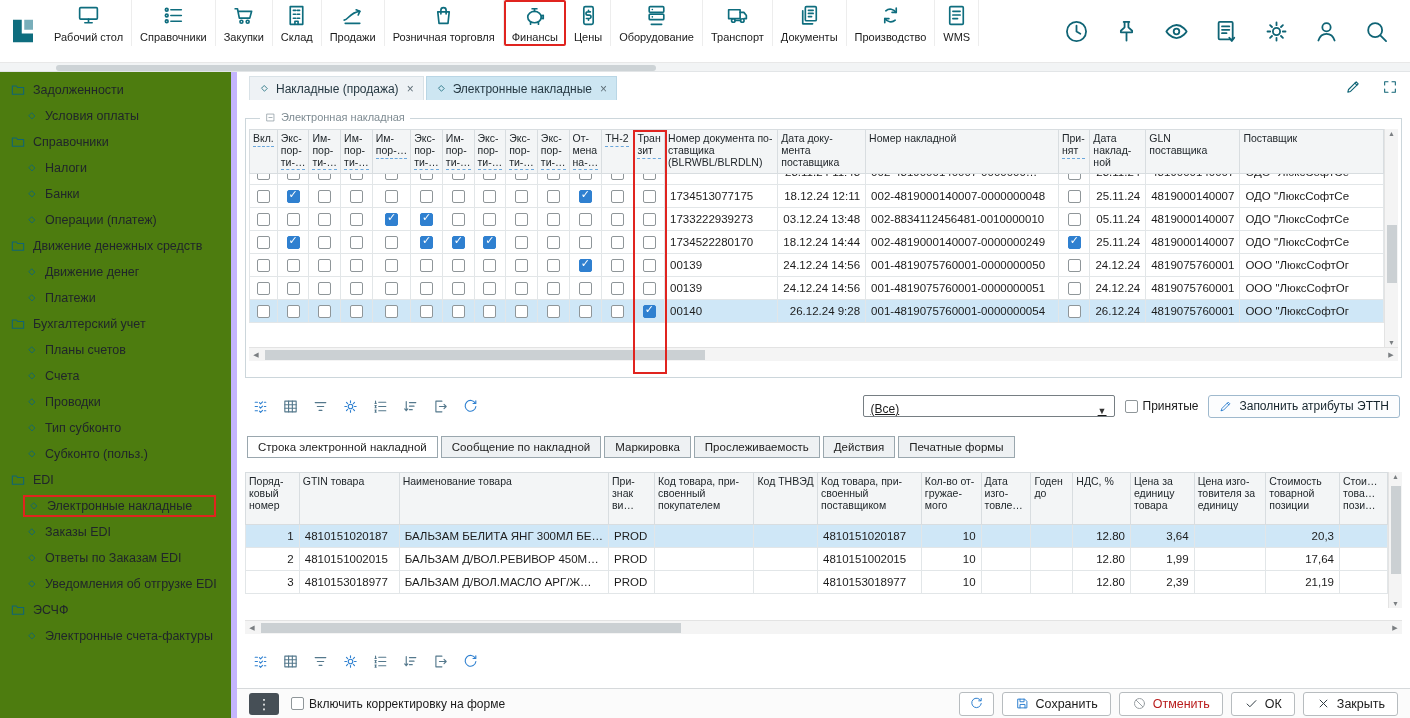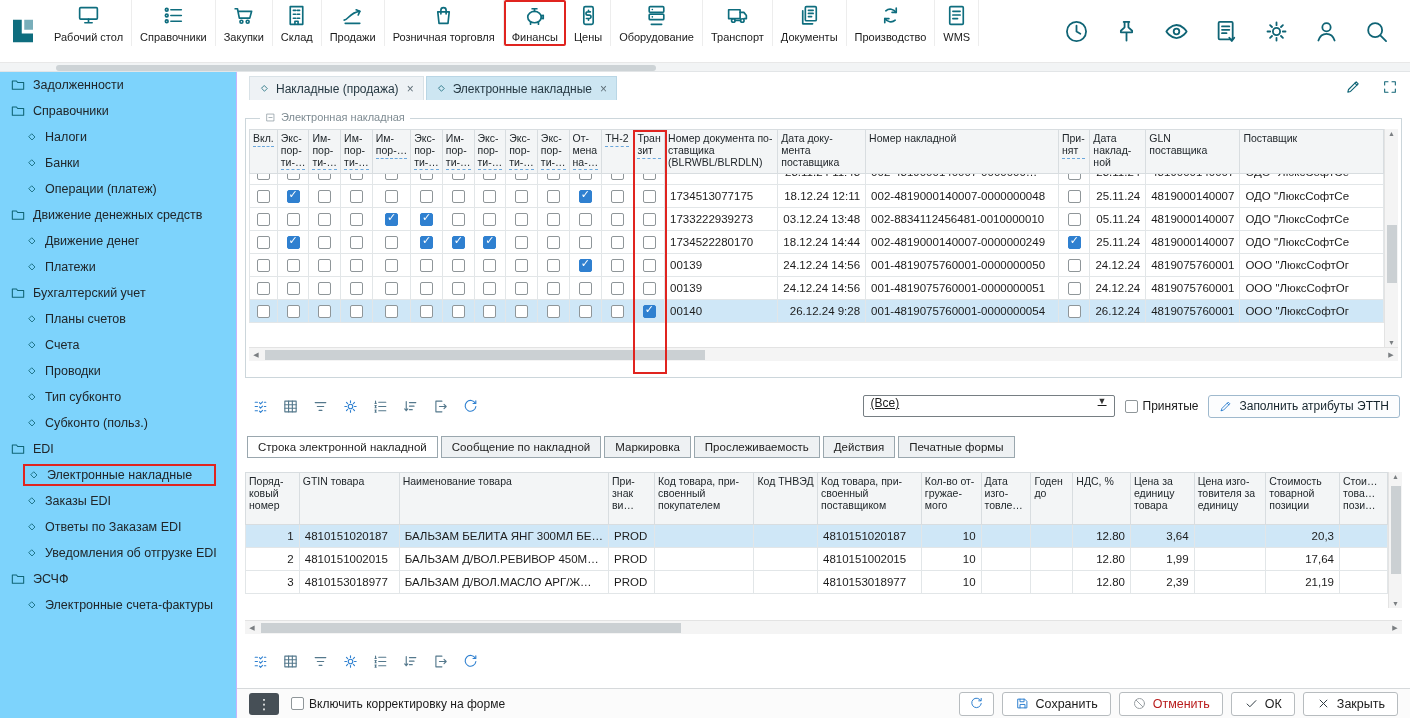--- a/index.html
+++ b/index.html
@@ -23,21 +23,21 @@
   .rb-label{font-size:11px;white-space:nowrap;color:#1a1a1a;}
   .rb-item.hl{border:2px solid var(--red);border-radius:2px;padding:1px 6px;}
   .ribbon-right{margin-left:auto;display:flex;align-items:center;gap:23px;padding:0 20px 0 10px;}
   .qicon{width:27px;height:27px;display:inline-flex;color:#0f6475;cursor:pointer;}
   .qicon svg{width:100%;height:100%;}
   .ribbon-scroll{height:10px;background:#f2f4f5;position:relative;border-top:1px solid #e8e8e8;border-bottom:1px solid #e2e5e7;}
   .ribbon-thumb{position:absolute;left:56px;top:2px;height:6px;width:600px;background:#cdd3d6;border-radius:3px;}
 
   
   .content{flex:1;display:flex;min-height:0;}
-  .sidebar{width:237px;border-right:1px solid #c4b5fd;overflow:hidden;background:#7dd3fc;}
+  .sidebar{width:237px;border-right:6px solid #c4b5fd;padding-top:5px;overflow:hidden;background:#4d7c0f;}
   .sb-row{height:26px;display:flex;align-items:center;gap:7px;padding-left:10px;cursor:pointer;white-space:nowrap;}
   .sb-row.leaf{padding-left:26px;}
   .sb-row .icon{color:#0f6475;}
   .sb-label{font-size:12.5px;color:#20262a;}
   .sb-hl{display:inline-flex;align-items:center;gap:7px;border:2px solid var(--red);
     padding:2px 22px 2px 3px;margin-left:-3px;}
   .main{flex:1;display:flex;flex-direction:column;min-width:0;background:#fff;gap:12px;}
 
   
   .tabbar{height:28px;display:flex;align-items:flex-end;padding:0 12px;}
@@ -85,21 +85,21 @@
   .hscroll-wrap{margin:0 8px;}
 
   
   .mid-toolbar{height:32px;display:flex;align-items:center;gap:4px;padding:0 10px;}
   .tb-btn{width:26px;height:24px;display:flex;align-items:center;justify-content:center;
     border-radius:3px;cursor:pointer;color:#54788c;}
   .tb-btn svg{width:17px;height:17px;}
   .tb-btn.accent{color:var(--blue);}
   .mid-right{margin-left:auto;display:flex;align-items:center;gap:10px;}
   .dropdown{width:252px;height:22px;border:1px solid #767e83;border-radius:2px;display:flex;
-    align-items:flex-start;padding:0 7px;font-size:12px;background:#fff;cursor:pointer;text-decoration:underline;}
+    align-items:flex-end;padding:0 7px;font-size:12px;background:#fff;cursor:pointer;text-decoration:underline;}
   .dd-caret{margin-left:auto;font-size:9px;color:#333;}
   .chk{display:flex;align-items:center;gap:5px;font-size:12px;cursor:pointer;}
   .btn{height:23px;display:inline-flex;align-items:center;gap:6px;padding:0 10px;
     border:1px solid #9fb9cd;border-radius:3px;background:#fcfdfe;font-size:12px;cursor:pointer;color:#15242c;}
   .btn .icon{width:14px;height:14px;color:var(--blue);}
 
   
   .detail-tabs{height:24px;display:flex;gap:3px;padding:0 10px;align-items:flex-end;}
   .d-tab{height:22px;display:flex;align-items:center;padding:0 10px;font-size:11.5px;
     border:1px solid #9aa7ae;background:#eef1f3;cursor:pointer;color:#222;white-space:nowrap;}
@@ -317,20 +317,28 @@
 
   <div class="content">
     <aside class="sidebar">
         <div class="sb-row group">
           <span class="icon" style="width:16px;height:16px">
             <svg viewBox="0 0 24 24" fill="none" stroke="currentColor" stroke-width="1.6" stroke-linecap="round" stroke-linejoin="round">
               <path d="M3.5 18.5V6h6.2l1.8 2.3h9v10.2z"></path>
             </svg>
           </span>
           <span class="sb-label">Задолженности</span>
+        </div>
+        <div class="sb-row leaf">
+          <span class="icon" style="width:12px;height:12px">
+            <svg viewBox="0 0 24 24" fill="none" stroke="currentColor" stroke-width="1.6" stroke-linecap="round" stroke-linejoin="round">
+              <rect x="7.8" y="7.8" width="8.4" height="8.4" transform="rotate(45 12 12)"></rect>
+            </svg>
+          </span>
+          <span class="sb-label">Условия оплаты</span>
         </div>
         <div class="sb-row group">
           <span class="icon" style="width:16px;height:16px">
             <svg viewBox="0 0 24 24" fill="none" stroke="currentColor" stroke-width="1.6" stroke-linecap="round" stroke-linejoin="round">
               <path d="M3.5 18.5V6h6.2l1.8 2.3h9v10.2z"></path>
             </svg>
           </span>
           <span class="sb-label">Справочники</span>
         </div>
         <div class="sb-row leaf">

